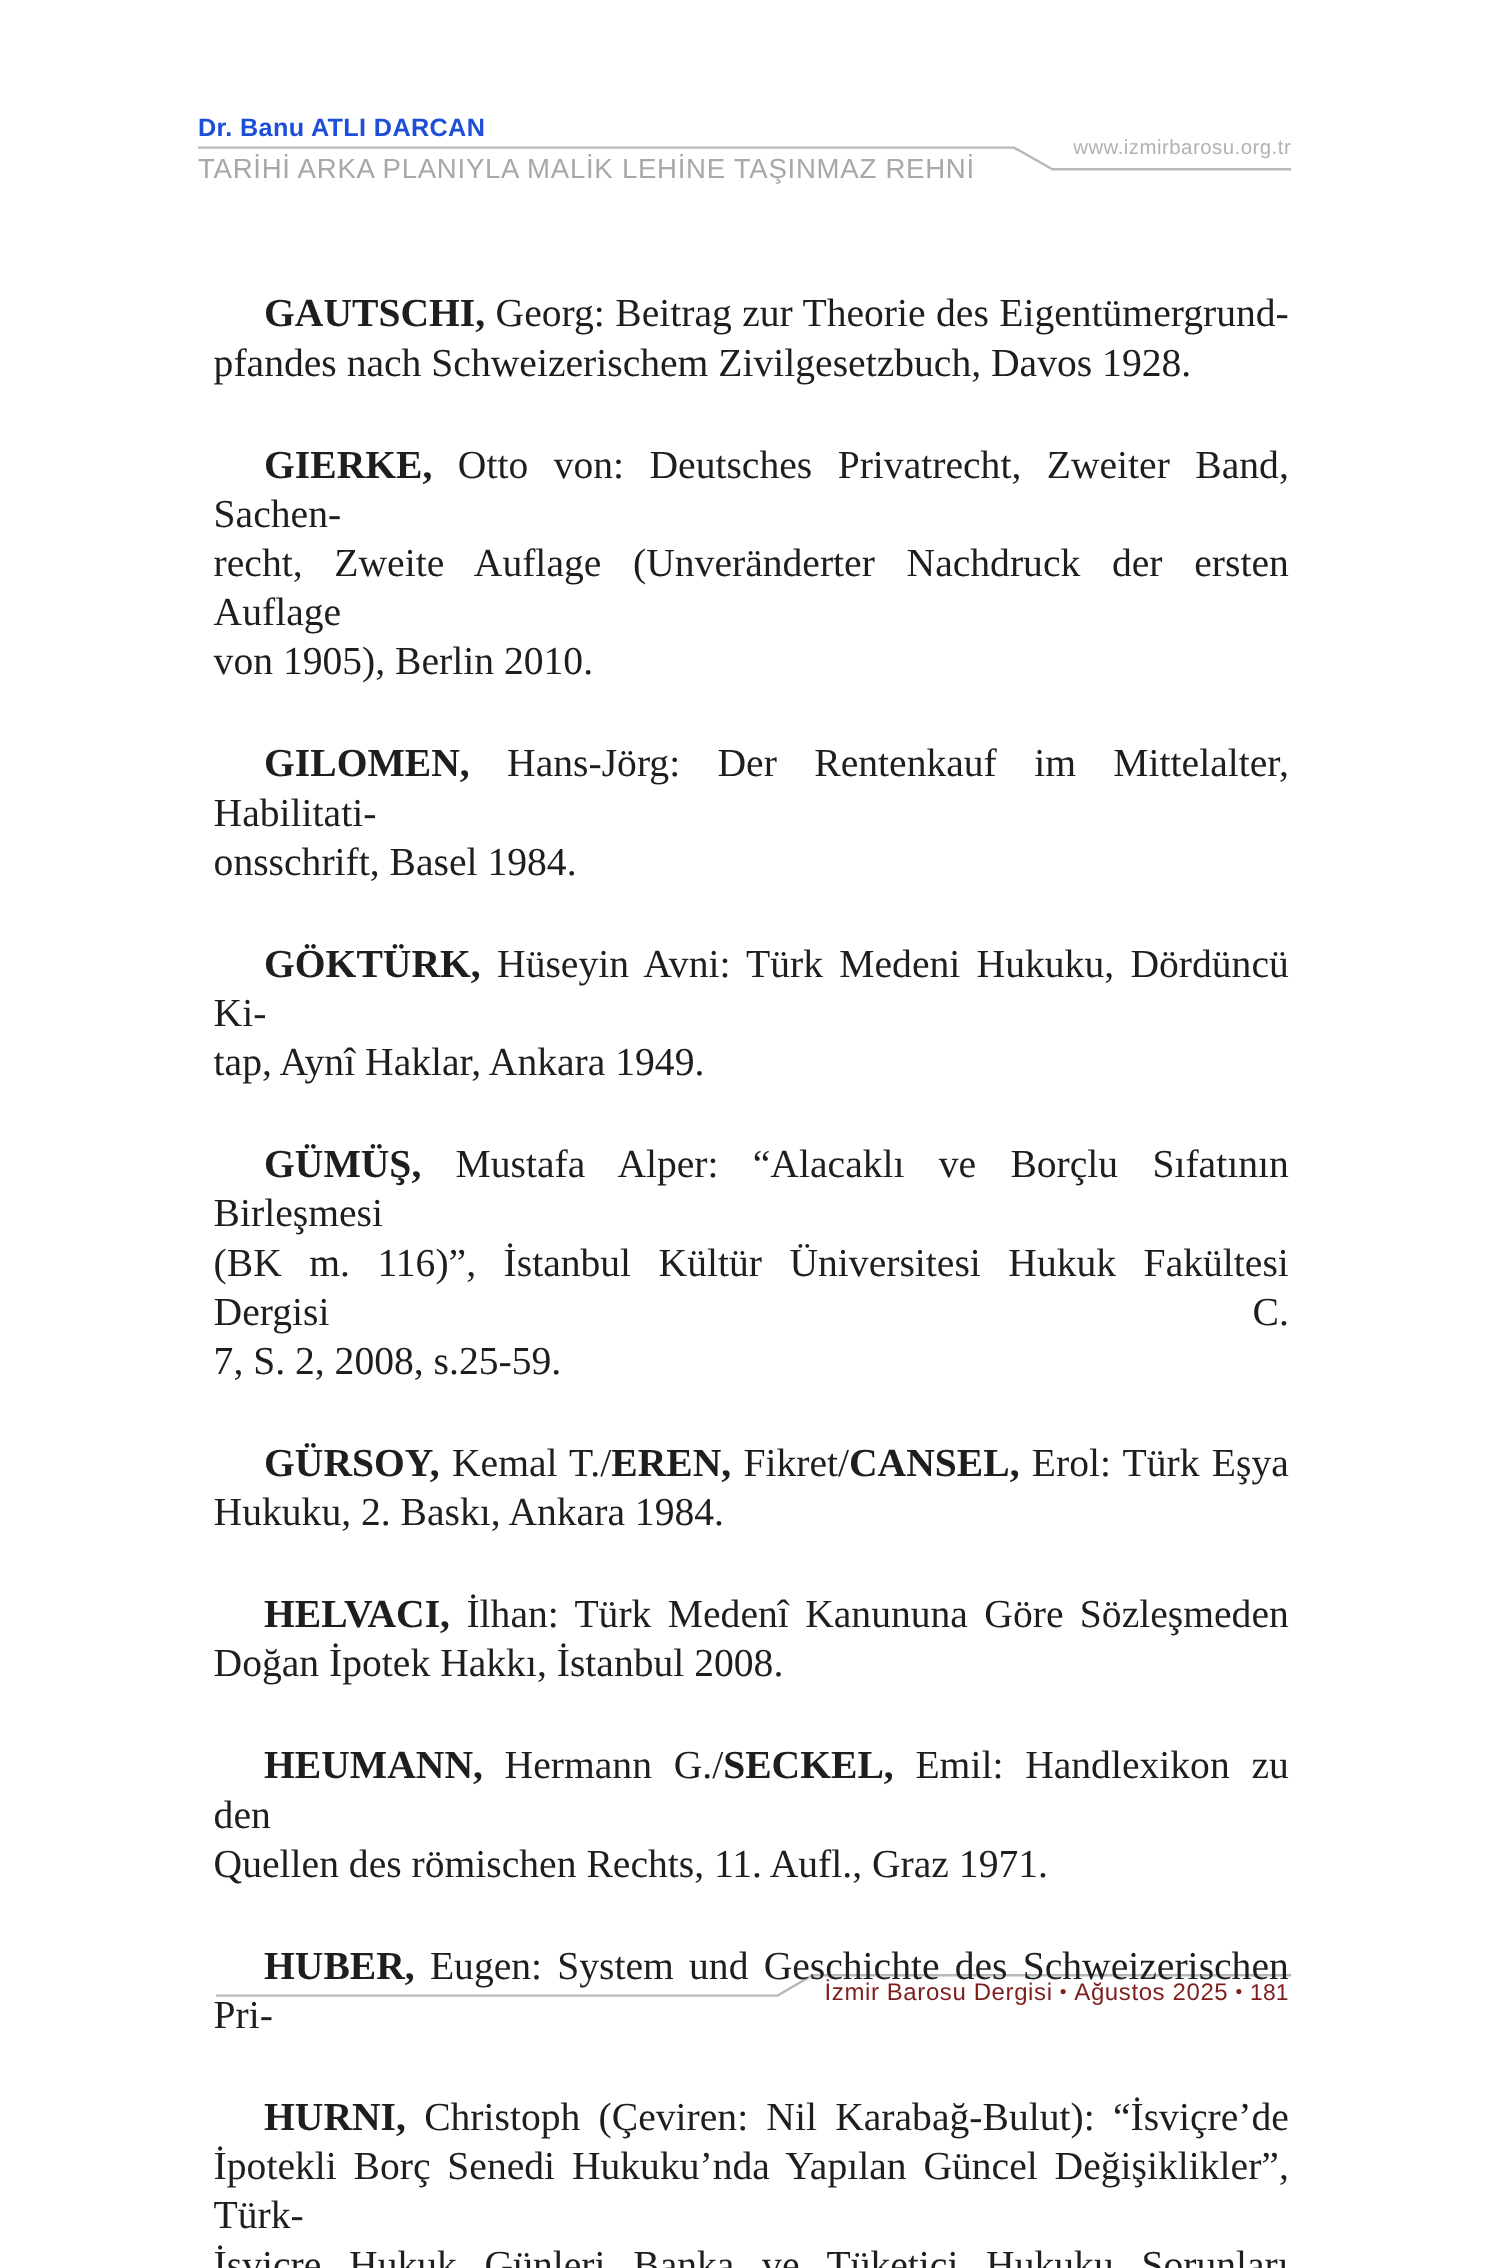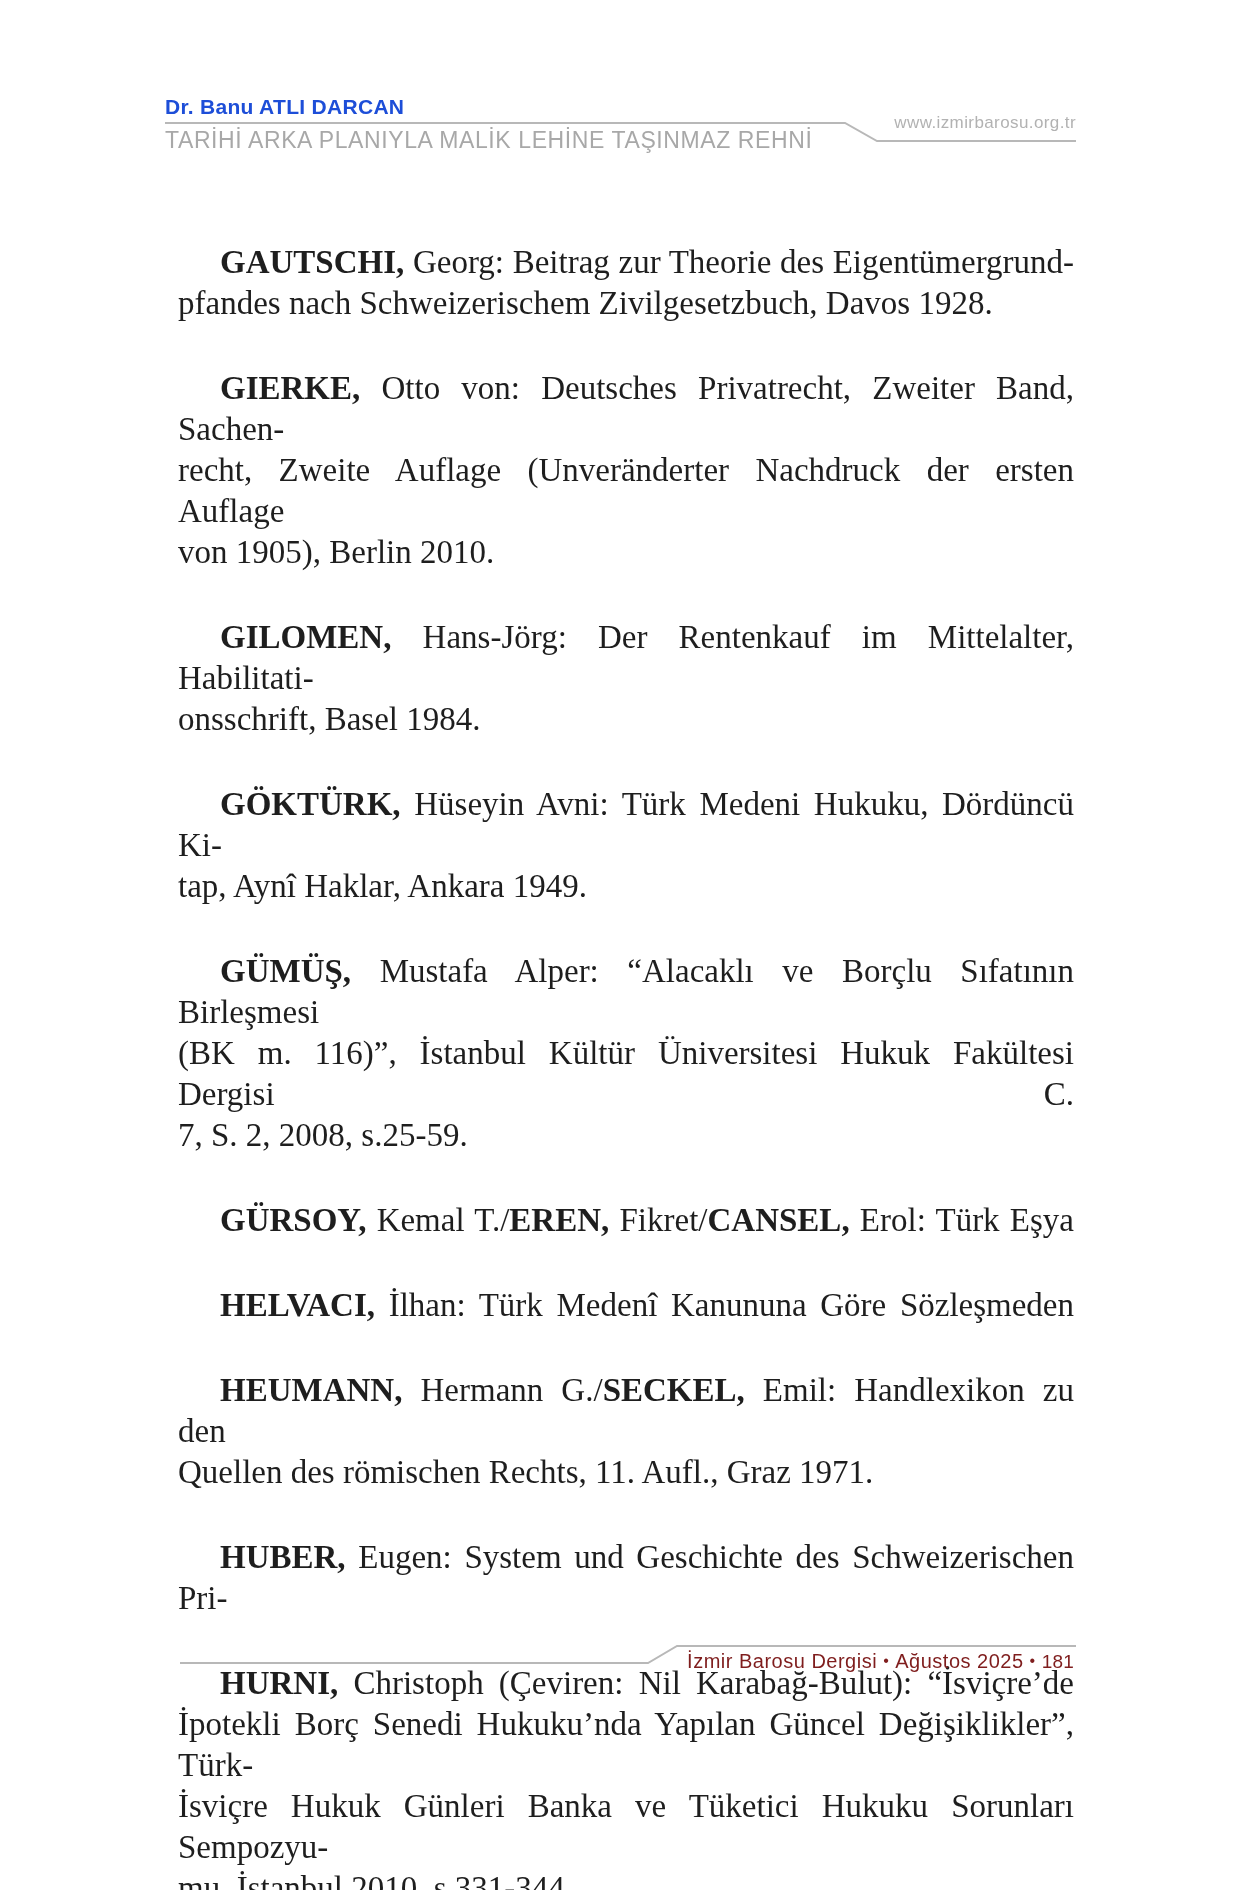--- a/index.html
+++ b/index.html
@@ -137,23 +137,25 @@
         <div class="line first"><b>GÖKTÜRK,</b><span> Hüseyin Avni: Türk Medeni Hukuku, Dördüncü Ki-</span></div>
         <div class="line last"><span>tap, Aynî Haklar, Ankara 1949.</span></div>
       </div>
       <div class="entry">
         <div class="line first"><b>GÜMÜŞ,</b><span> Mustafa Alper: “Alacaklı ve Borçlu Sıfatının Birleşmesi</span></div>
         <div class="line"><span>(BK m. 116)”, İstanbul Kültür Üniversitesi Hukuk Fakültesi Dergisi C.</span></div>
         <div class="line last"><span>7, S. 2, 2008, s.25-59.</span></div>
       </div>
       <div class="entry">
         <div class="line first"><b>GÜRSOY,</b><span> Kemal T./</span><b>EREN,</b><span> Fikret/</span><b>CANSEL,</b><span> Erol: Türk Eşya</span></div>
+        <div class="line last"><span>Hukuku, 2. Baskı, Ankara 1984.</span></div>
       </div>
       <div class="entry">
         <div class="line first"><b>HELVACI,</b><span> İlhan: Türk Medenî Kanununa Göre Sözleşmeden</span></div>
+        <div class="line last"><span>Doğan İpotek Hakkı, İstanbul 2008.</span></div>
       </div>
       <div class="entry">
         <div class="line first"><b>HEUMANN,</b><span> Hermann G./</span><b>SECKEL,</b><span> Emil: Handlexikon zu den</span></div>
         <div class="line last"><span>Quellen des römischen Rechts, 11. Aufl., Graz 1971.</span></div>
       </div>
       <div class="entry">
         <div class="line first"><b>HUBER,</b><span> Eugen: System und Geschichte des Schweizerischen Pri-</span></div>
       </div>
       <div class="entry">
         <div class="line first"><b>HURNI,</b><span> Christoph (Çeviren: Nil Karabağ-Bulut): “İsviçre’de</span></div>

